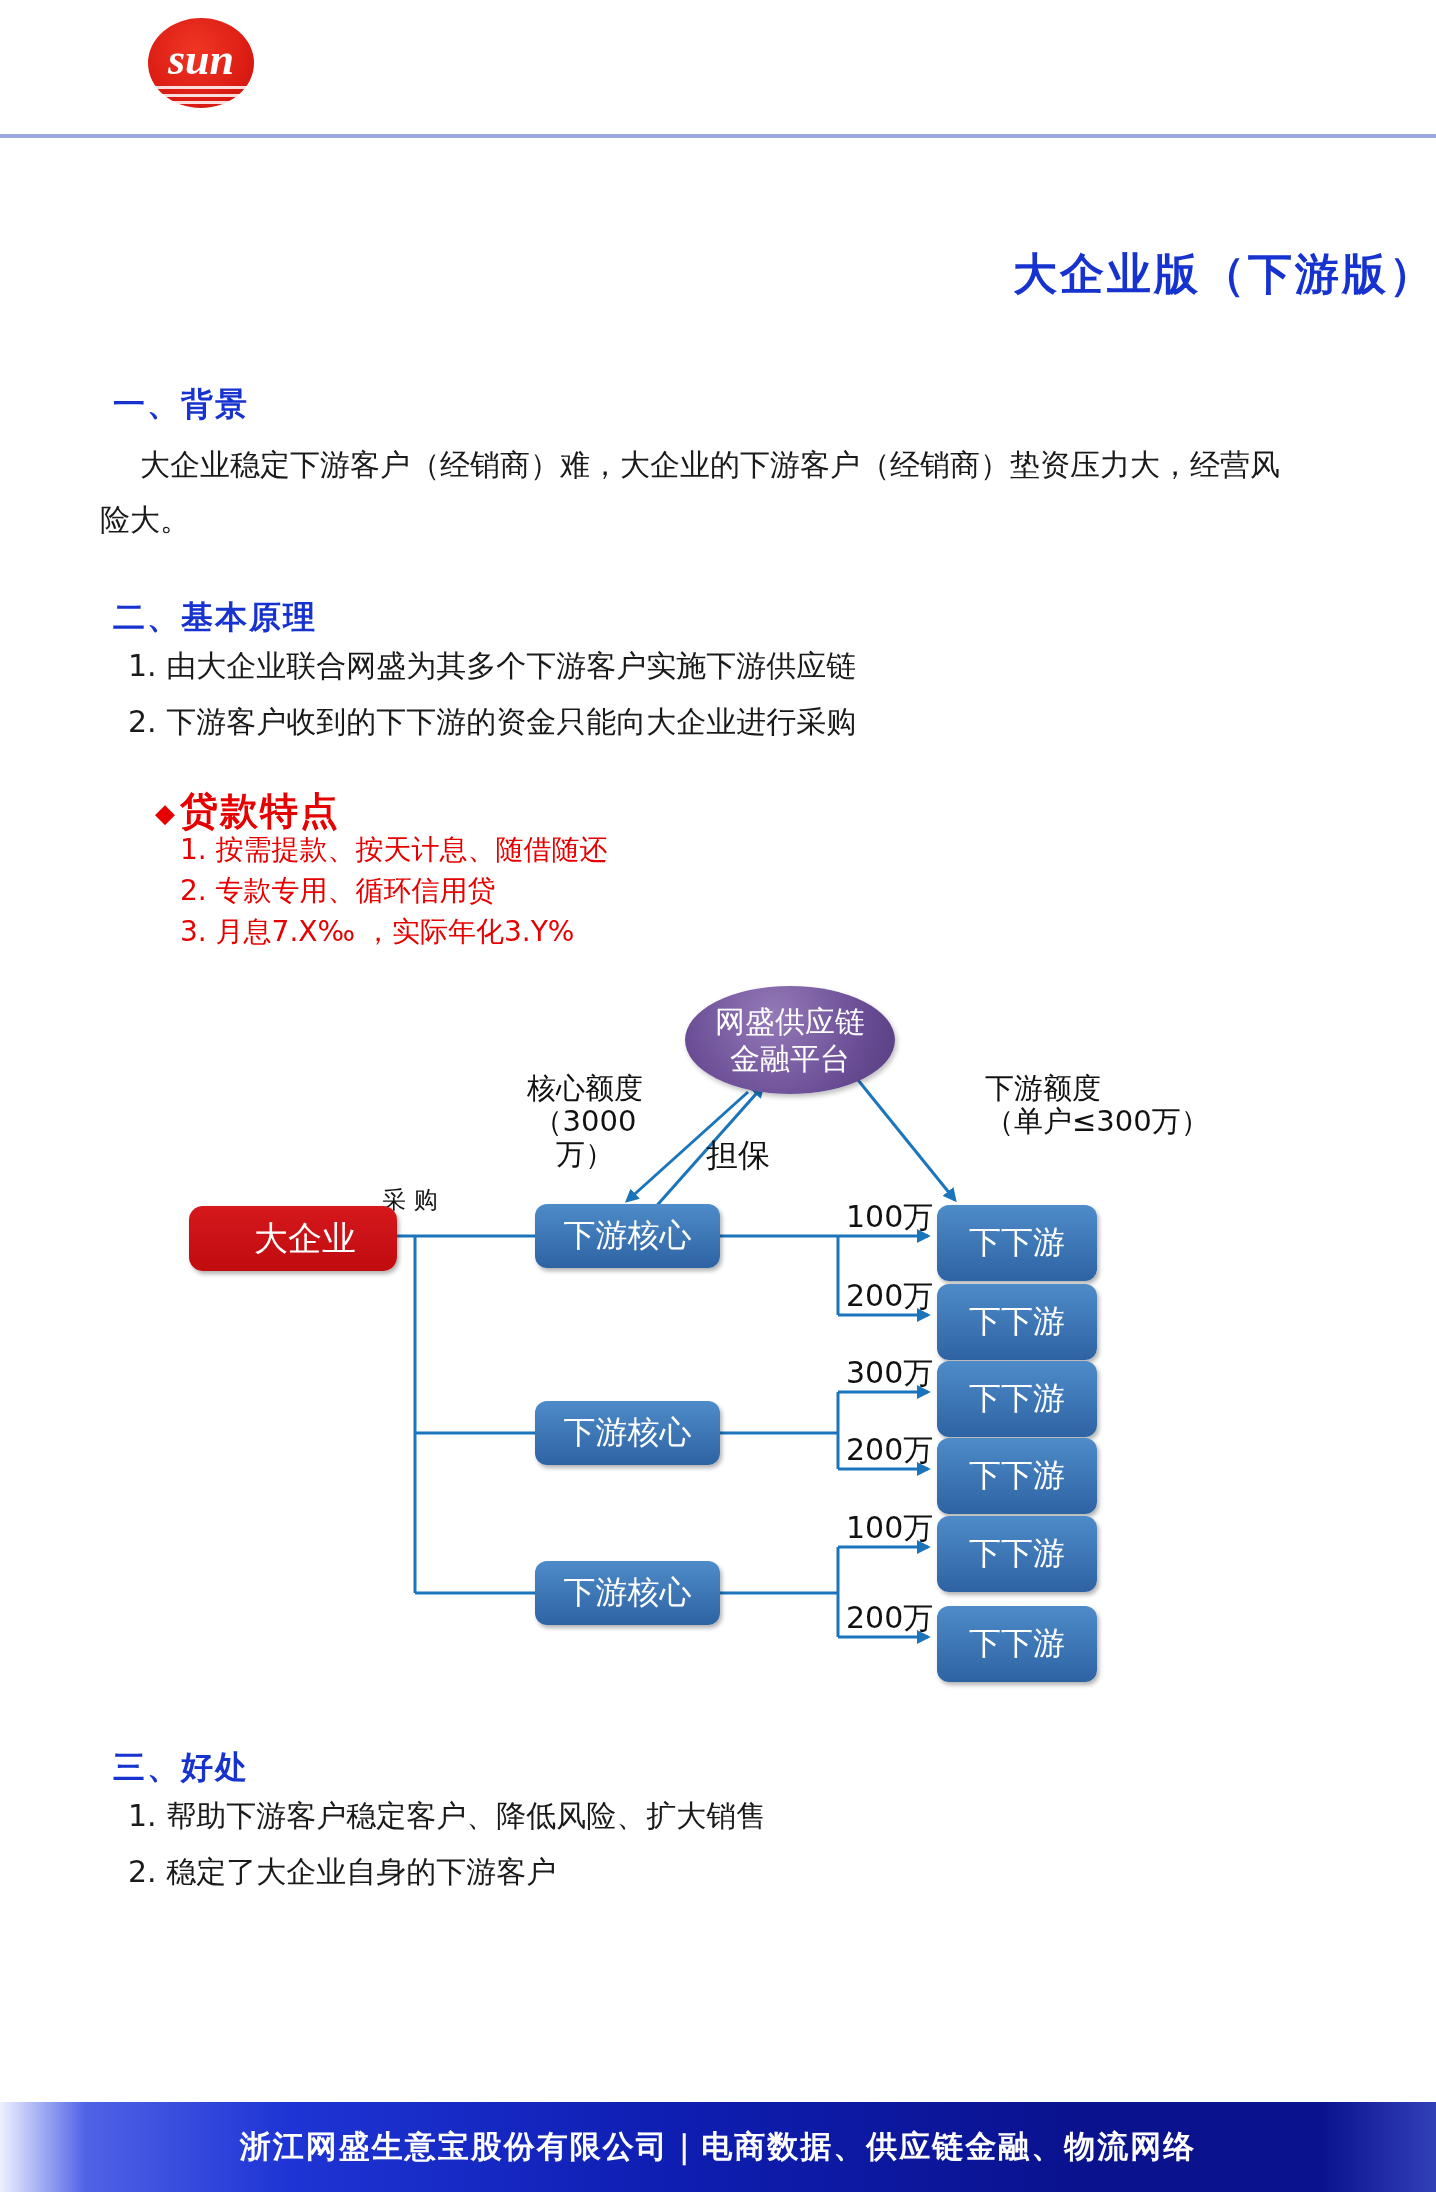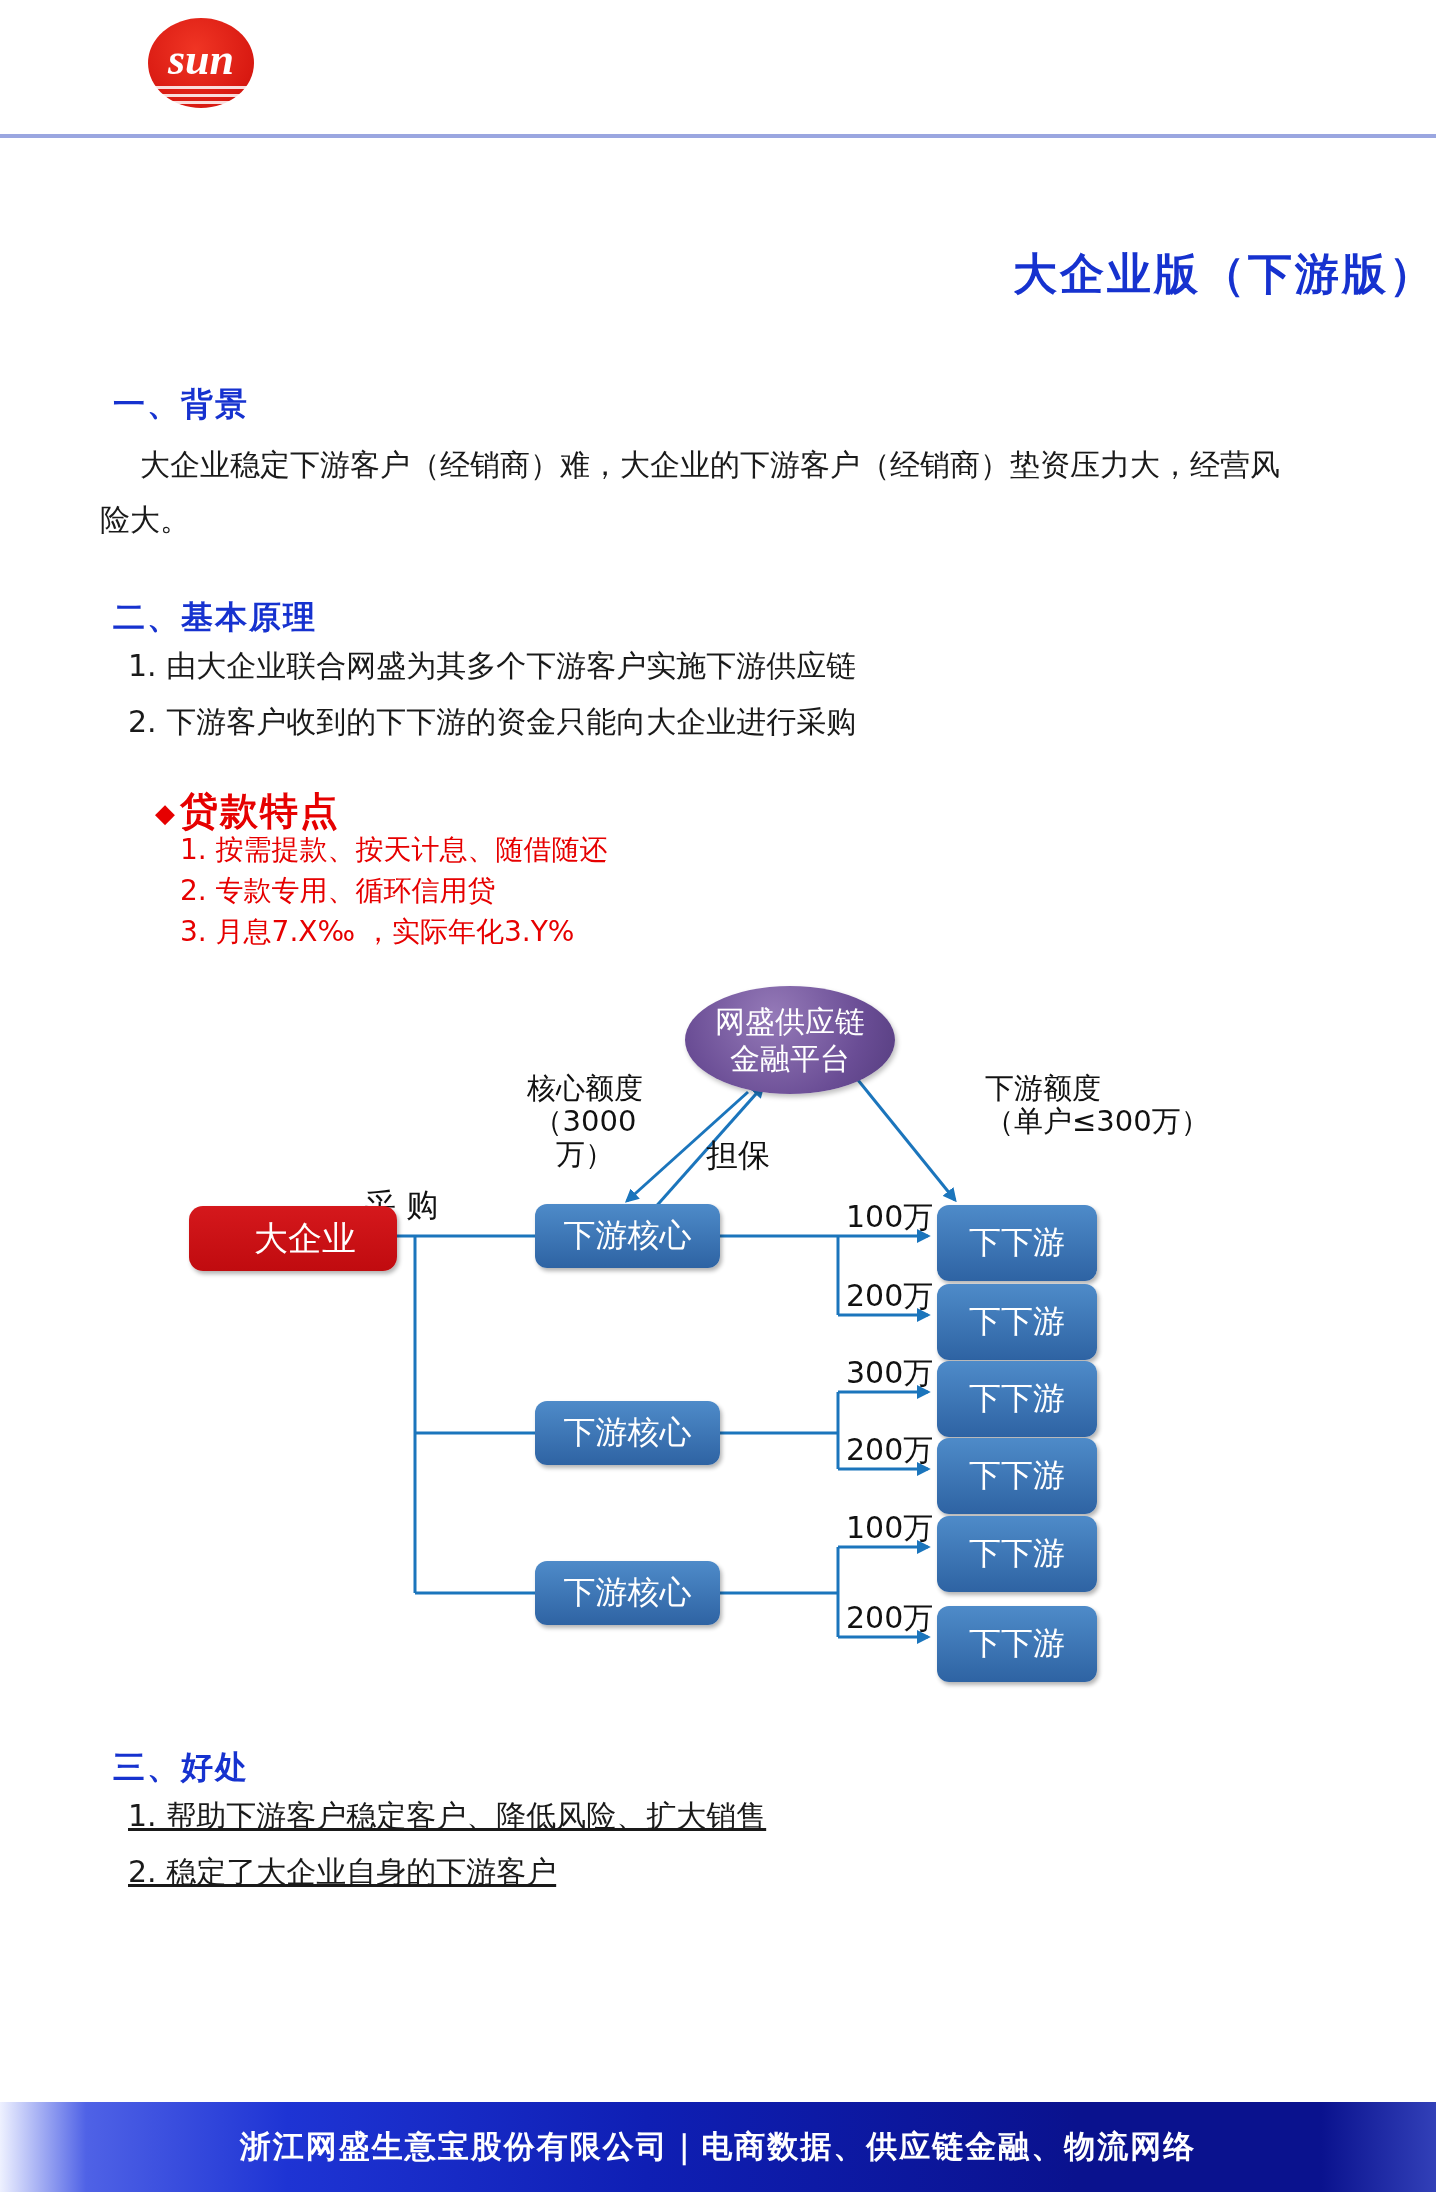--- a/index.html
+++ b/index.html
@@ -30,21 +30,21 @@
     color:#1632cf;font-size:44px;font-weight:bold;letter-spacing:3px;}
   .sec-heading{position:absolute;color:#1632cf;font-size:32px;font-weight:bold;letter-spacing:2px;}
   .h1{left:113px;top:383px;}
   .h2{left:113px;top:596px;}
   .h3{left:113px;top:1746px;}
   .para{position:absolute;left:100px;top:437px;width:1200px;color:#1a1a1a;
     font-size:30px;line-height:55px;text-indent:40px;}
   .list{position:absolute;color:#1a1a1a;font-size:30px;}
   .list .item{line-height:36px;margin-bottom:20px;}
   .list-s2{left:128px;top:648px;}
-  .list-s3{left:128px;top:1798px;text-decoration:underline;}
+  .list-s3{left:128px;top:1798px;}
   .loan-head{position:absolute;left:155px;top:786px;color:#e60000;font-weight:bold;}
   .loan-head .diamond{font-size:26px;vertical-align:2px;}
   .loan-head .txt{font-size:38px;margin-left:5px;letter-spacing:2px;}
   .loan-list{position:absolute;left:180px;top:833px;color:#e60000;font-size:28px;}
   .loan-list .item{line-height:34px;margin-bottom:7px;}
 
   
   .dg-label{position:absolute;color:#111;}
   .ellipse{position:absolute;left:685px;top:986px;width:210px;height:108px;border-radius:50%;
     background:radial-gradient(circle at 42% 28%,#957ab8,#6a4d95 62%,#543c7e 100%);
@@ -152,21 +152,21 @@
 
   <div class="dg-label" style="left:505px;top:1072px;width:160px;text-align:center;font-size:29px;line-height:33px;">
     <div>核心额度</div>
     <div>（3000万）</div>
   </div>
   <div class="dg-label" style="left:985px;top:1072px;width:240px;font-size:29px;line-height:33px;">
     <div>下游额度</div>
     <div>（单户≤300万）</div>
   </div>
   <div class="dg-label" style="left:706px;top:1134px;font-size:32px;">担保</div>
-  <div class="dg-label" style="left:364px;top:1184px;font-size:32px;">采 购</div>
+  <div class="dg-label" style="left:382px;top:1184px;font-size:24px;">采 购</div>
 
   <div class="box box-red">大企业</div>
 
   <div class="box box-core" style="top:1204px;">下游核心</div>
   <div class="box box-core" style="top:1401px;">下游核心</div>
   <div class="box box-core" style="top:1561px;">下游核心</div>
 
   <div class="box box-sub" style="top:1205px;">下下游</div>
   <div class="box box-sub" style="top:1284px;">下下游</div>
   <div class="box box-sub" style="top:1361px;">下下游</div>

